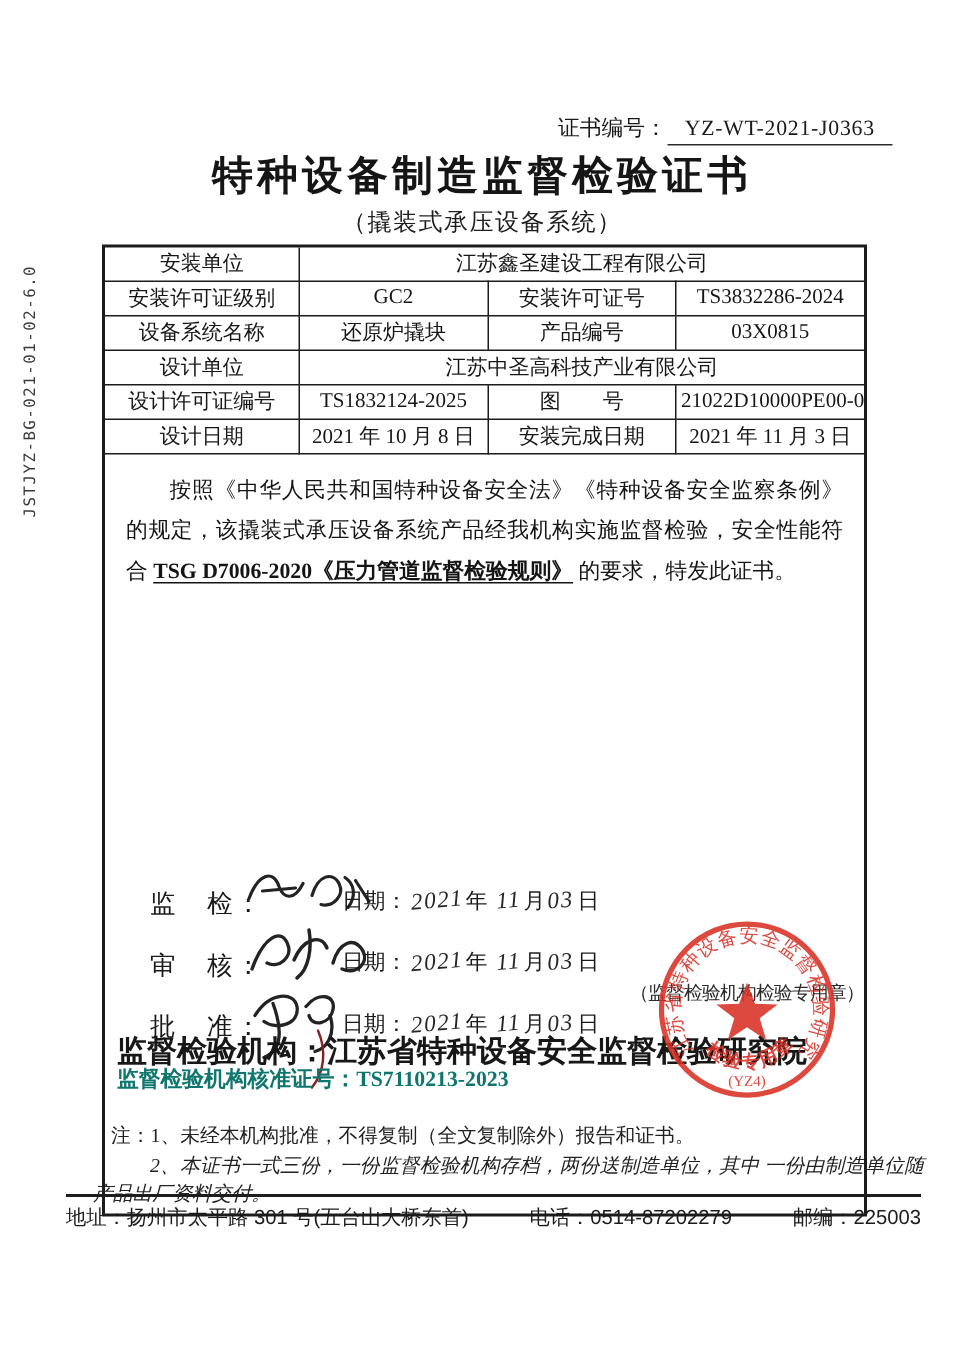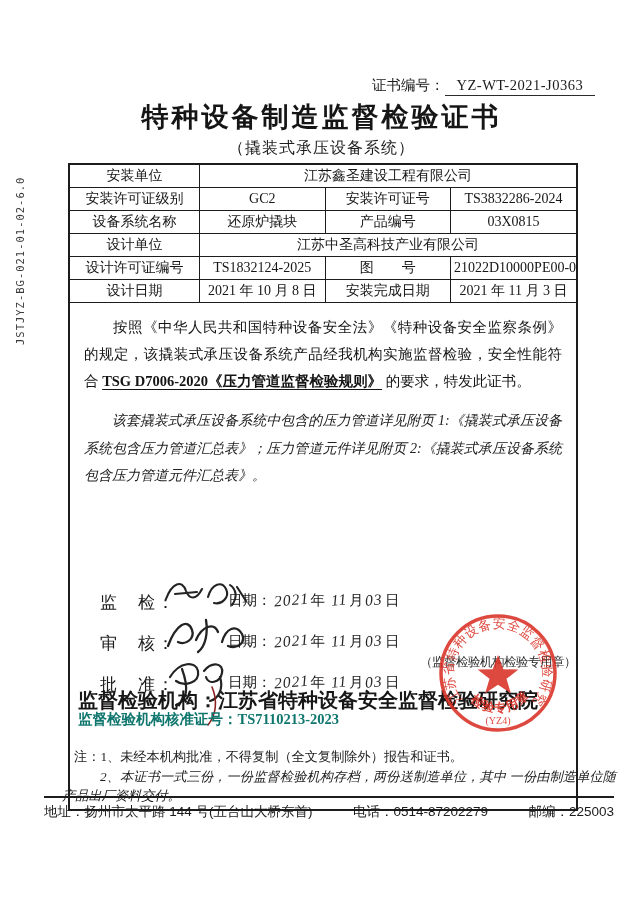--- a/index.html
+++ b/index.html
@@ -143,21 +143,20 @@
         <td class="col1">设计日期</td>
         <td class="col2">2021 年 10 月 8 日</td>
         <td class="col3">安装完成日期</td>
         <td class="col4">2021 年 11 月 3 日</td>
       </tr>
     </tbody>
       </table>
 
     <p class="para1"><span>按照《中华人民共和国特种设备安全法》《特种设备安全监察条例》的规定，该撬装式承压设备系统产品经我机构实施监督检验，安全性能符合 </span><span class="ref">TSG D7006-2020《压力管道监督检验规则》</span><span> 的要求，特发此证书。</span></p>
 
-    <p class="para2">该套撬装式承压设备系统中包含的压力管道详见附页 1:《撬装式承压设备系统包含压力管道汇总表》；压力管道元件详见附页 2:《撬装式承压设备系统包含压力管道元件汇总表》。</p>
 
     <div class="signoff">
 
       <div class="sig-row">
         <span class="role">监　检：</span>
         <svg class="sig" width="88" height="40" viewBox="0 0 88 40">
           <g fill="none" stroke="#232323" stroke-width="2.1" stroke-linecap="round">
             <path d="M4,24 C10,8 20,4 24,16 C27,24 34,26 40,14"></path>
             <path d="M13,19 L35,17"></path>
             <path d="M46,22 C50,8 60,6 64,14 C68,22 60,30 52,28"></path>
@@ -229,18 +228,18 @@
     <span>监督检验机构核准证号：</span><span>TS7110213-2023</span>
   </div>
 
   <div class="note1">
     <span>注：</span><span>1、未经本机构批准，不得复制（全文复制除外）报告和证书。</span>
   </div>
   <div class="note2">2、本证书一式三份，一份监督检验机构存档，两份送制造单位，其中 一份由制造单位随产品出厂资料交付。</div>
 
   <div class="footer-rule"></div>
   <div class="footer">
-    <span><span>地址：</span><span>扬州市太平路 144 号(五台山大桥东首)</span></span>
+    <span><span>地址：</span><span>扬州市太平路 301 号(五台山大桥东首)</span></span>
     <span><span>电话：</span><span>0514-87202279</span></span>
     <span><span>邮编：</span><span>225003</span></span>
   </div>
 
 </div>
 
 </body></html>

